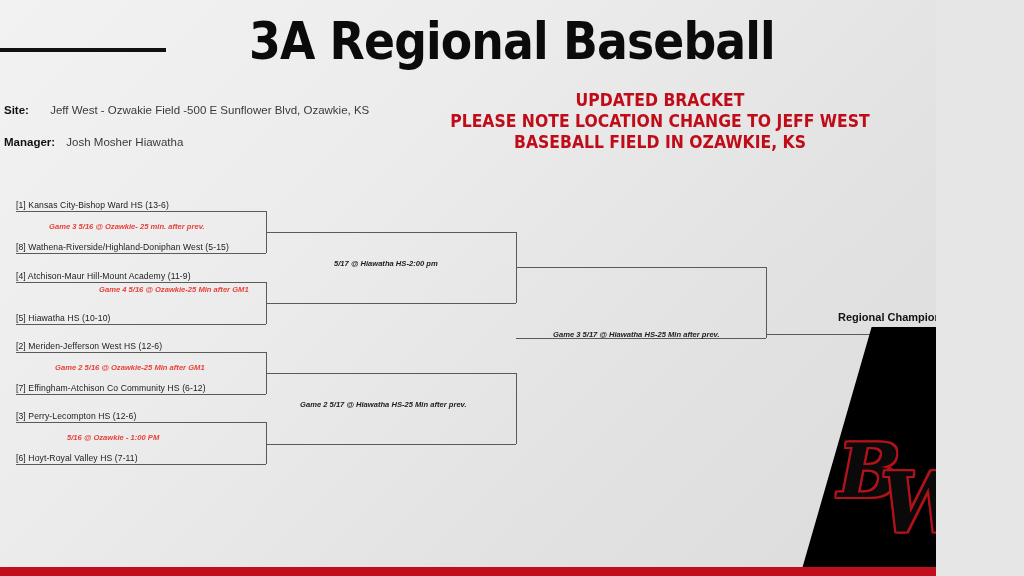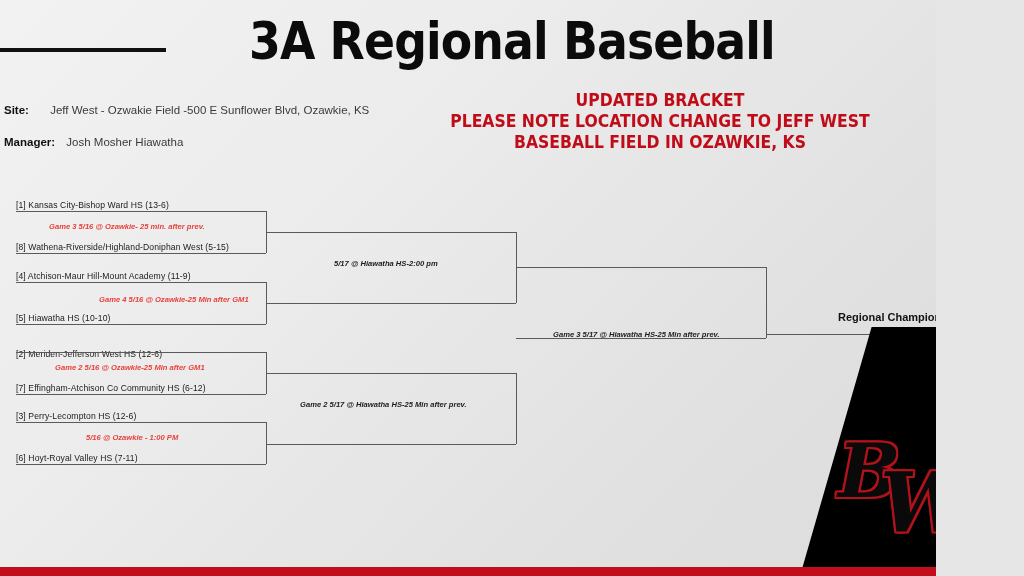--- a/index.html
+++ b/index.html
@@ -130,35 +130,35 @@
   <div class="bk vline" style="left:266px;top:211px;height:42px;"></div>
   <div class="bk hline" style="left:16px;top:253px;width:250px;"></div>
   <div class="team" style="left:16px;top:242px;">[8] Wathena-Riverside/Highland-Doniphan West  (5-15)</div>
   <div class="gamelbl" style="left:49px;top:222px;">Game 3 5/16 @ Ozawkie- 25 min. after prev.</div>
 
   <div class="team" style="left:16px;top:271px;">[4] Atchison-Maur Hill-Mount Academy   (11-9)</div>
   <div class="bk hline" style="left:16px;top:282px;width:250px;"></div>
   <div class="bk vline" style="left:266px;top:282px;height:42px;"></div>
   <div class="bk hline" style="left:16px;top:324px;width:250px;"></div>
   <div class="team" style="left:16px;top:313px;">[5] Hiawatha HS  (10-10)</div>
-  <div class="gamelbl" style="left:55px;top:295px;padding-left:44px;">Game 4 5/16 @ Ozawkie-25 Min after GM1</div>
+  <div class="gamelbl" style="left:55px;top:285px;padding-left:44px;">Game 4 5/16 @ Ozawkie-25 Min after GM1</div>
 
-  <div class="team" style="left:16px;top:349px;">[2] Meriden-Jefferson West HS   (12-6)</div>
+  <div class="team" style="left:16px;top:341px;">[2] Meriden-Jefferson West HS   (12-6)</div>
   <div class="bk hline" style="left:16px;top:352px;width:250px;"></div>
   <div class="bk vline" style="left:266px;top:352px;height:42px;"></div>
   <div class="bk hline" style="left:16px;top:394px;width:250px;"></div>
   <div class="team" style="left:16px;top:383px;">[7] Effingham-Atchison Co Community HS  (6-12)</div>
   <div class="gamelbl" style="left:55px;top:363px;">Game 2 5/16 @ Ozawkie-25 Min after GM1</div>
 
   <div class="team" style="left:16px;top:411px;">[3] Perry-Lecompton HS   (12-6)</div>
   <div class="bk hline" style="left:16px;top:422px;width:250px;"></div>
   <div class="bk vline" style="left:266px;top:422px;height:42px;"></div>
   <div class="bk hline" style="left:16px;top:464px;width:250px;"></div>
   <div class="team" style="left:16px;top:453px;">[6] Hoyt-Royal Valley HS  (7-11)</div>
-  <div class="gamelbl" style="left:86px;top:433px;">5/16 @ Ozawkie - 1:00 PM</div>
+  <div class="gamelbl" style="left:67px;top:433px;">5/16 @ Ozawkie - 1:00 PM</div>
 
   <div class="bk hline" style="left:266px;top:232px;width:250px;"></div>
   <div class="bk vline" style="left:516px;top:232px;height:71px;"></div>
   <div class="bk hline" style="left:266px;top:303px;width:250px;"></div>
   <div class="gamelbl dark" style="left:334px;top:259px;">5/17 @ Hiawatha HS-2:00 pm</div>
 
   <div class="bk hline" style="left:266px;top:373px;width:250px;"></div>
   <div class="bk vline" style="left:516px;top:373px;height:71px;"></div>
   <div class="bk hline" style="left:266px;top:444px;width:250px;"></div>
   <div class="gamelbl dark" style="left:300px;top:400px;">Game 2 5/17 @ Hiawatha HS-25 Min after prev.</div>

